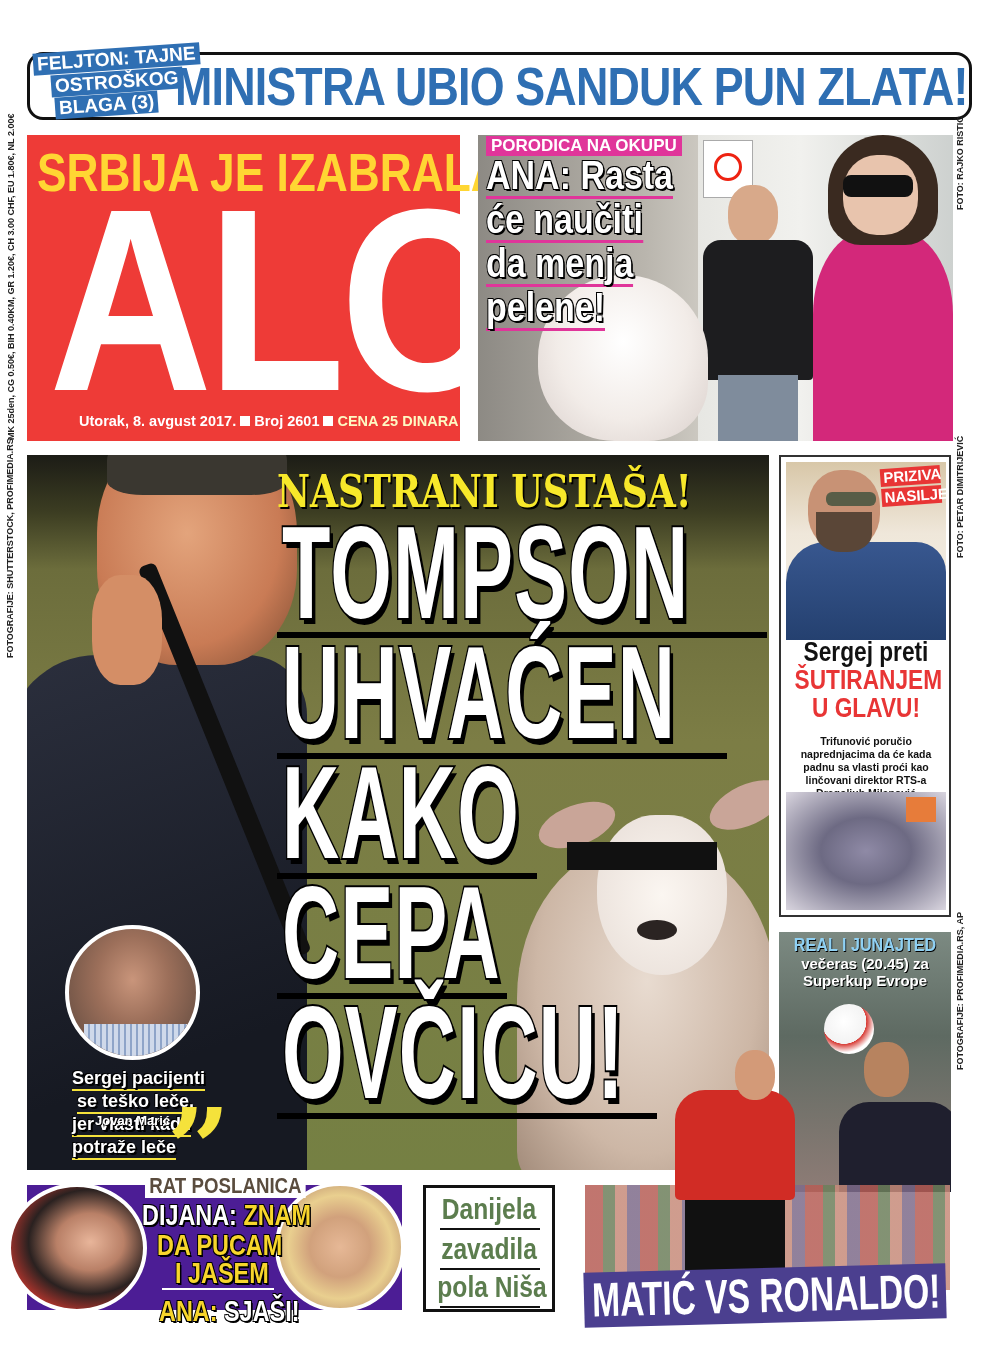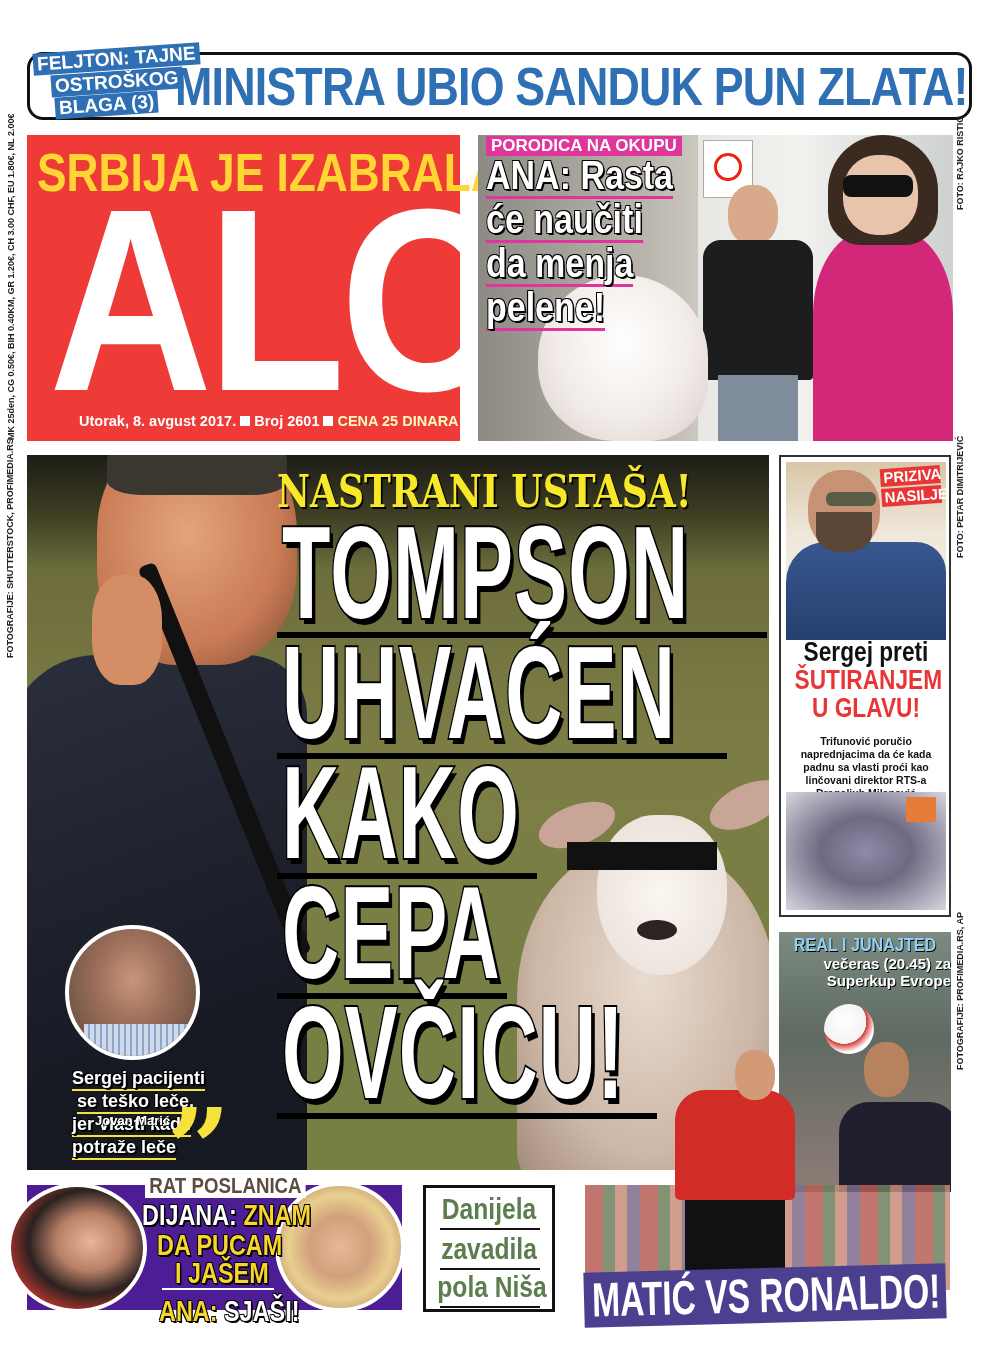--- a/index.html
+++ b/index.html
@@ -79,21 +79,21 @@
   #sergej-h1 { left: 5px; top: 180px; width: 160px; text-align: center; color: #111; font-weight: 900; font-size: 27px; line-height: 30px; white-space: nowrap; transform: scaleX(0.84); transform-origin: center top; }
   #sergej-h2 { left: 0; top: 208px; width: 170px; text-align: center; color: #e83535; font-weight: 900; font-size: 27px; line-height: 30px; white-space: nowrap; transform: scaleX(0.84); transform-origin: center top; }
   #sergej-h3 { left: 0; top: 236px; width: 170px; text-align: center; color: #e83535; font-weight: 900; font-size: 27px; line-height: 30px; white-space: nowrap; transform: scaleX(0.84); transform-origin: center top; }
   #sergej-body { left: 3px; top: 278px; width: 164px; text-align: center; color: #111; font-weight: 700; font-size: 10.5px; line-height: 13px; }
   #sergej-photo2 { left: 5px; top: 335px; width: 160px; height: 118px; background: radial-gradient(ellipse at 50% 50%, #8f8aa6 0%, #6d6a83 40%, #d9d5df 100%); overflow: hidden; }
   #sergej-photo2 .orange { position: absolute; left: 120px; top: 5px; width: 30px; height: 25px; background: #e77c3a; }
 
   
   #football { left: 779px; top: 932px; width: 172px; height: 260px; background: linear-gradient(180deg, #7c8a82, #5e6a62 40%, #8e7c76 100%); overflow: hidden; }
   #football-h1 { left: 0; top: 2px; width: 172px; text-align: center; color: #8fd1f4; font-weight: 900; font-size: 19px; line-height: 22px; white-space: nowrap; text-shadow: 1px 1px 0 #000; transform: scaleX(0.85); transform-origin: center top; }
-  #football-h2 { left: 0; top: 23px; width: 172px; text-align: right; color: #fff; font-weight: 900; font-size: 15px; line-height: 17px; text-shadow: 1px 1px 0 #000; }
+  #football-h2 { left: 0; top: 23px; width: 172px; text-align: center; color: #fff; font-weight: 900; font-size: 15px; line-height: 17px; text-shadow: 1px 1px 0 #000; }
   #football-ball { left: 45px; top: 72px; width: 50px; height: 50px; border-radius: 50%; background: radial-gradient(circle at 40% 35%, #fff 0%, #f3f3f3 50%, #d73b35 51%, #fff 70%); }
   #ronaldo { left: 60px; top: 110px; width: 120px; height: 160px; }
   #ronaldo .head { position: absolute; left: 25px; top: 0; width: 45px; height: 55px; background: #b7835f; border-radius: 45%; }
   #ronaldo .shirt { position: absolute; left: 0; top: 60px; width: 120px; height: 100px; background: #1f1f2e; border-radius: 30px 30px 0 0; }
 
   
   #matic-photo { left: 585px; top: 1050px; width: 365px; height: 230px; background: linear-gradient(180deg, rgba(0,0,0,0), rgba(0,0,0,0)); overflow: visible; }
   #matic { left: 70px; top: 0; width: 150px; height: 220px; }
   #matic .head { position: absolute; left: 80px; top: 0; width: 40px; height: 50px; background: #d39a78; border-radius: 45%; }
   #matic .shirt { position: absolute; left: 20px; top: 40px; width: 120px; height: 110px; background: #d12c25; border-radius: 30px 30px 5px 5px; }

